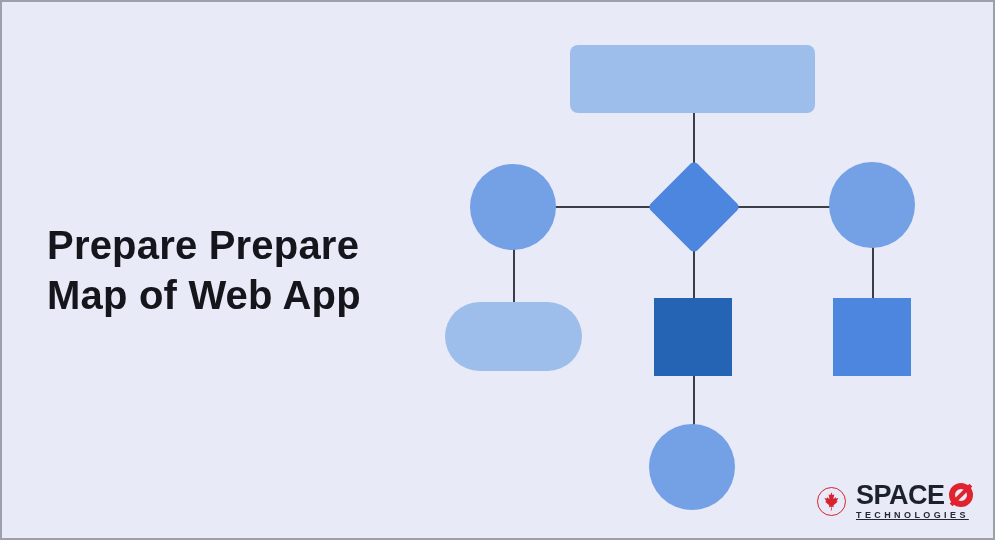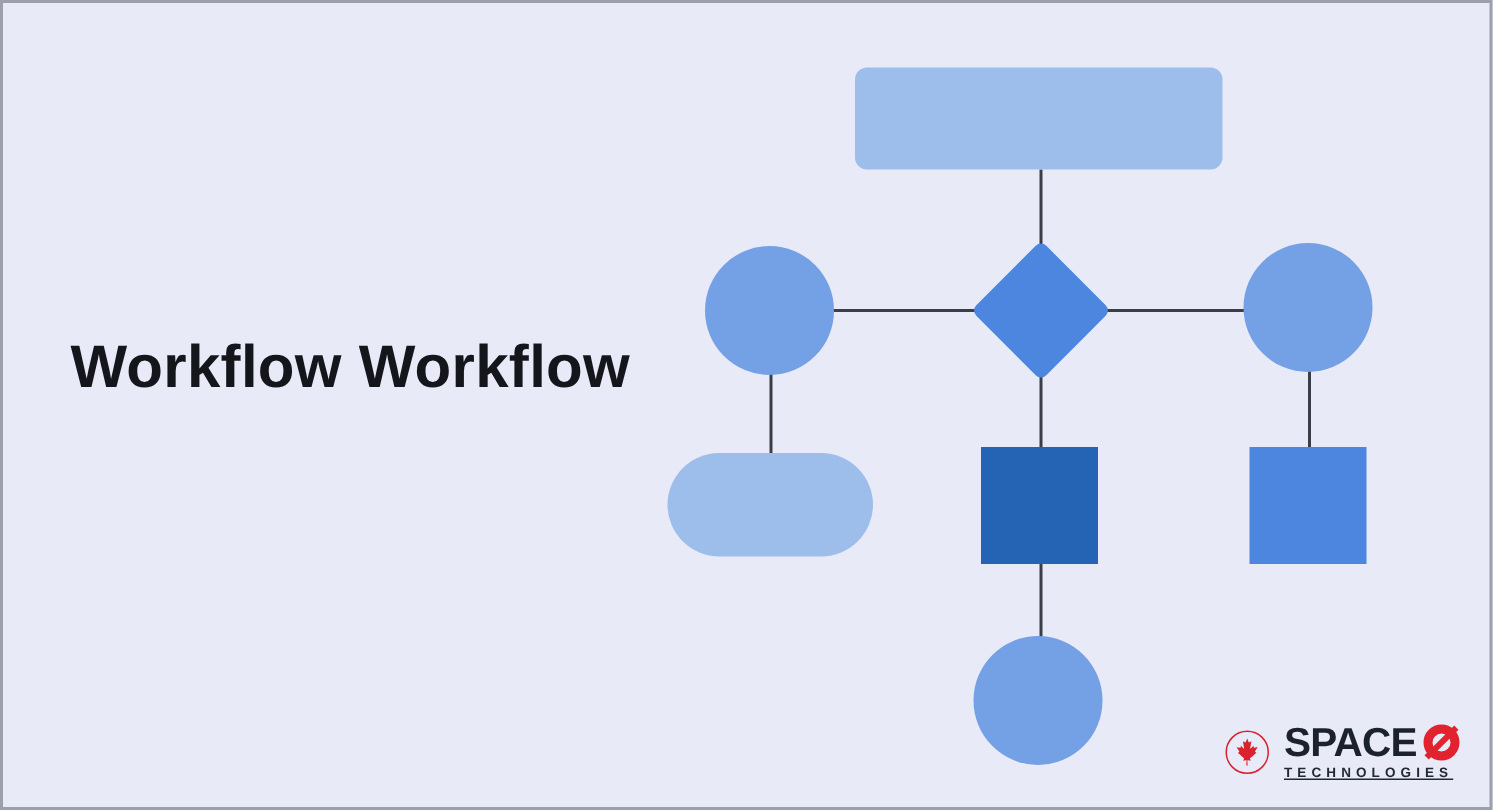--- a/index.html
+++ b/index.html
@@ -106,21 +106,22 @@
     white-space: nowrap;
     text-decoration: underline;
   }
 </style>
 </head>
 <body>
 
 <div class="canvas">
 
   <div class="heading">
-    <div>Workflow Workflow</div>
+    <div>Prepare Prepare</div>
+    <div>Map of Web App</div>
   </div>
 
   <div class="edge v edge-rect-diamond"></div>
   <div class="edge h edge-circleL-diamond"></div>
   <div class="edge h edge-diamond-circleR"></div>
   <div class="edge v edge-circleL-pill"></div>
   <div class="edge v edge-diamond-squareD"></div>
   <div class="edge v edge-circleR-squareR"></div>
   <div class="edge v edge-squareD-circleB"></div>
 

